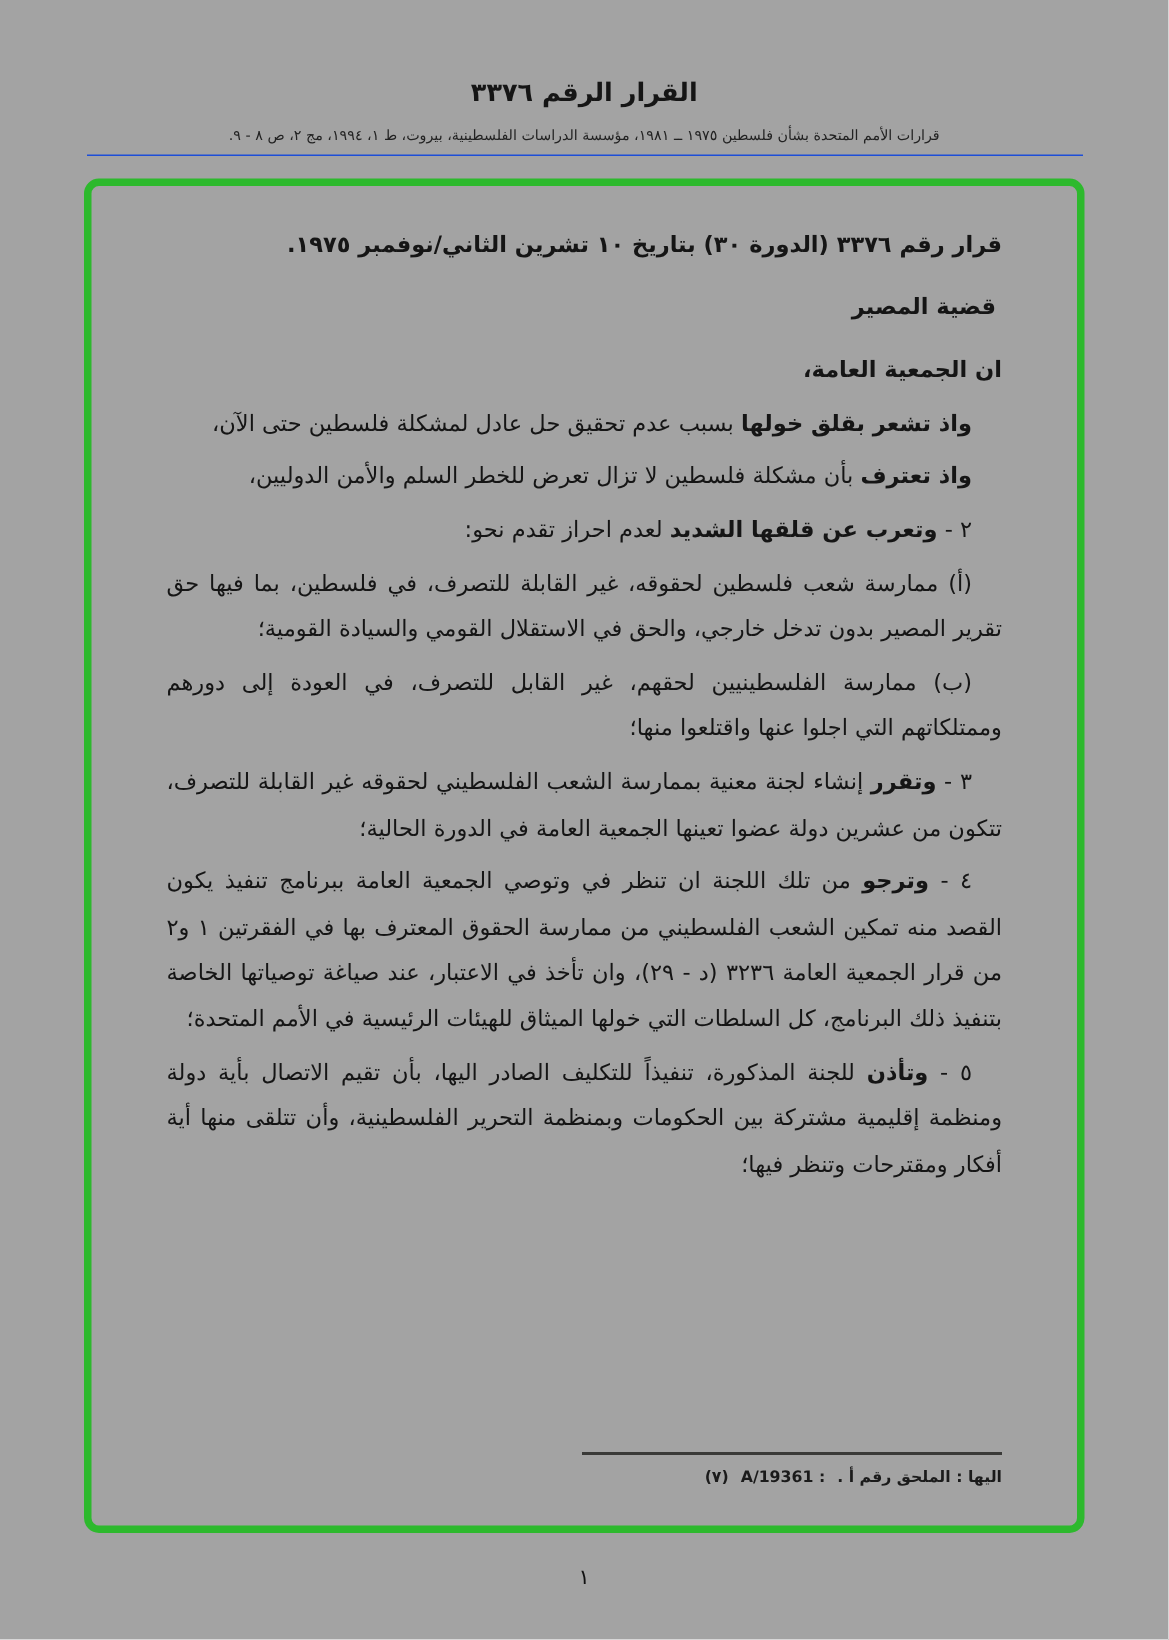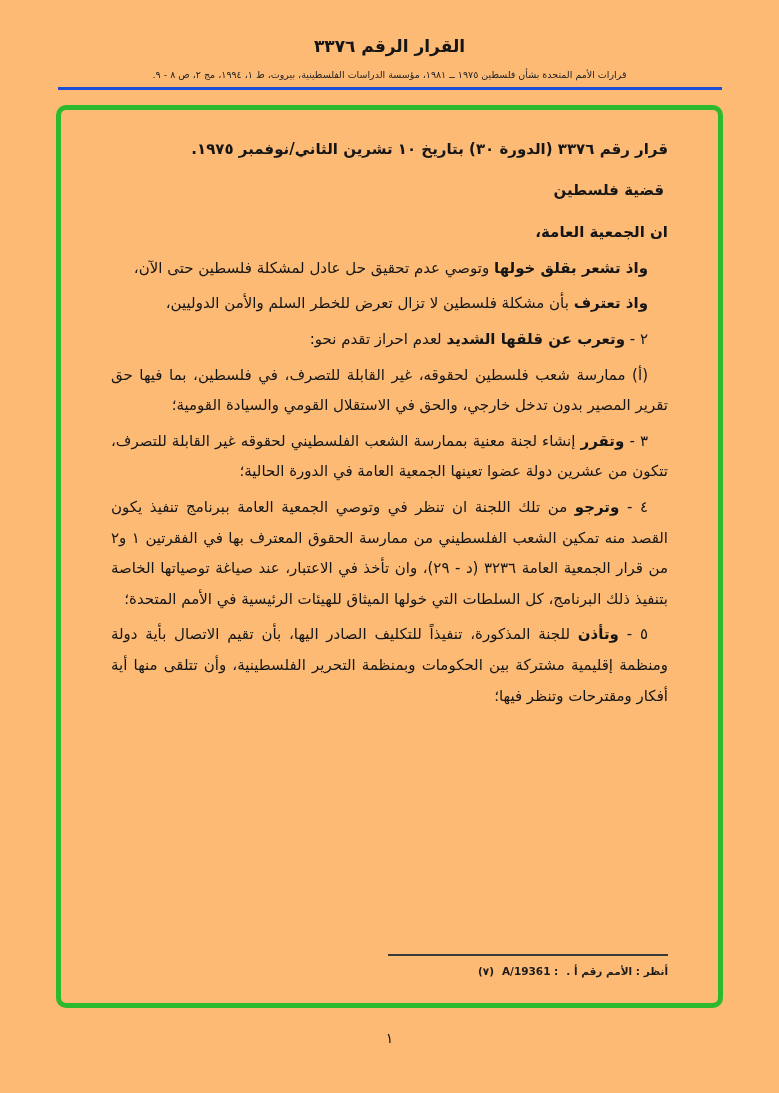--- a/index.html
+++ b/index.html
@@ -3,43 +3,43 @@
 <meta charset="utf-8">
 <style>
   :root { --accent: #2db92d; }
   * { box-sizing: border-box; }
   html, body { margin: 0; padding: 0; background: #ffffff; }
   .page {
     position: relative;
     width: 779px;
     height: 1093px;
     margin: 0 auto;
-    background: #fdba74;
+    background: #a3a3a3;
     font-family: "DejaVu Sans", sans-serif;
     color: #151515;
-    padding-top: 36px;
+    padding-top: 52px;
     overflow: hidden;
   }
   .doc-header {
     width: 664px;
     margin: 0 auto;
     text-align: center;
   }
   .doc-title {
     font-size: 17px;
     font-weight: bold;
     margin: 0 0 13px 0;
     direction: rtl;
   }
   .doc-citation {
     direction: rtl;
     font-size: 9.5px;
     color: #222;
     padding-bottom: 7px;
-    border-bottom: 3px solid #1d4ed8;
+    border-bottom: 1px solid #1d4ed8;
     white-space: nowrap;
   }
   .highlight-box {
     width: 667px;
     height: 903px;
     margin: 15px auto 0 auto;
     border: 5px solid var(--accent);
     border-radius: 10px;
     padding: 24px 50px 26px 50px;
     display: flex;
@@ -90,36 +90,37 @@
 <div class="page">
 
   <header class="doc-header">
     <h1 class="doc-title">القرار الرقم ٣٣٧٦</h1>
     <div class="doc-citation">قرارات الأمم المتحدة بشأن فلسطين ١٩٧٥ ــ ١٩٨١، مؤسسة الدراسات الفلسطينية، بيروت، ط ١، ١٩٩٤، مج ٢، ص ٨ - ٩.</div>
   </header>
 
   <div class="highlight-box">
     <div class="doc-body">
         <p class="para res-line no-indent"><span class="bold">قرار رقم ٣٣٧٦ (الدورة ٣٠) بتاريخ ١٠ تشرين الثاني/نوفمبر ١٩٧٥.</span></p>
-        <p class="para heading"><span class="bold">قضية فلسطين</span></p>
+        <p class="para heading"><span class="bold">قضية المصير</span></p>
         <p class="para no-indent"><span class="bold">ان الجمعية العامة،</span></p>
-        <p class="para"><span class="bold">واذ تشعر بقلق خولها</span><span> وتوصي عدم تحقيق حل عادل لمشكلة فلسطين حتى الآن،</span></p>
+        <p class="para"><span class="bold">واذ تشعر بقلق خولها</span><span> بسبب عدم تحقيق حل عادل لمشكلة فلسطين حتى الآن،</span></p>
         <p class="para"><span class="bold">واذ تعترف</span><span> بأن مشكلة فلسطين لا تزال تعرض للخطر السلم والأمن الدوليين،</span></p>
         <p class="para"><span>٢ - </span><span class="bold">وتعرب عن قلقها الشديد</span><span> لعدم احراز تقدم نحو:</span></p>
         <p class="para"><span>(أ) ممارسة شعب فلسطين لحقوقه، غير القابلة للتصرف، في فلسطين، بما فيها حق تقرير المصير بدون تدخل خارجي، والحق في الاستقلال القومي والسيادة القومية؛</span></p>
+        <p class="para"><span>(ب) ممارسة الفلسطينيين لحقهم، غير القابل للتصرف، في العودة إلى دورهم وممتلكاتهم التي اجلوا عنها واقتلعوا منها؛</span></p>
         <p class="para"><span>٣ - </span><span class="bold">وتقرر</span><span> إنشاء لجنة معنية بممارسة الشعب الفلسطيني لحقوقه غير القابلة للتصرف، تتكون من عشرين دولة عضوا تعينها الجمعية العامة في الدورة الحالية؛</span></p>
         <p class="para"><span>٤ - </span><span class="bold">وترجو</span><span> من تلك اللجنة ان تنظر في وتوصي الجمعية العامة ببرنامج تنفيذ يكون القصد منه تمكين الشعب الفلسطيني من ممارسة الحقوق المعترف بها في الفقرتين ١ و٢ من قرار الجمعية العامة ٣٢٣٦ (د - ٢٩)، وان تأخذ في الاعتبار، عند صياغة توصياتها الخاصة بتنفيذ ذلك البرنامج، كل السلطات التي خولها الميثاق للهيئات الرئيسية في الأمم المتحدة؛</span></p>
         <p class="para"><span>٥ - </span><span class="bold">وتأذن</span><span> للجنة المذكورة، تنفيذاً للتكليف الصادر اليها، بأن تقيم الاتصال بأية دولة ومنظمة إقليمية مشتركة بين الحكومات وبمنظمة التحرير الفلسطينية، وأن تتلقى منها أية أفكار ومقترحات وتنظر فيها؛</span></p>
       </div>
 
     <div class="footnote-area">
       <div class="footnote-rule"></div>
       <div class="footnote-line">
         <span class="fn-marker">(٧)</span>
         <span class="fn-ref">A/19361 :</span>
-        <span class="fn-text" dir="rtl">أنظر : الأمم رقم أ .</span>
+        <span class="fn-text" dir="rtl">اليها : الملحق رقم أ .</span>
       </div>
     </div>
   </div>
 
   <div class="page-number">١</div>
 
 </div>
 
 </body></html>

